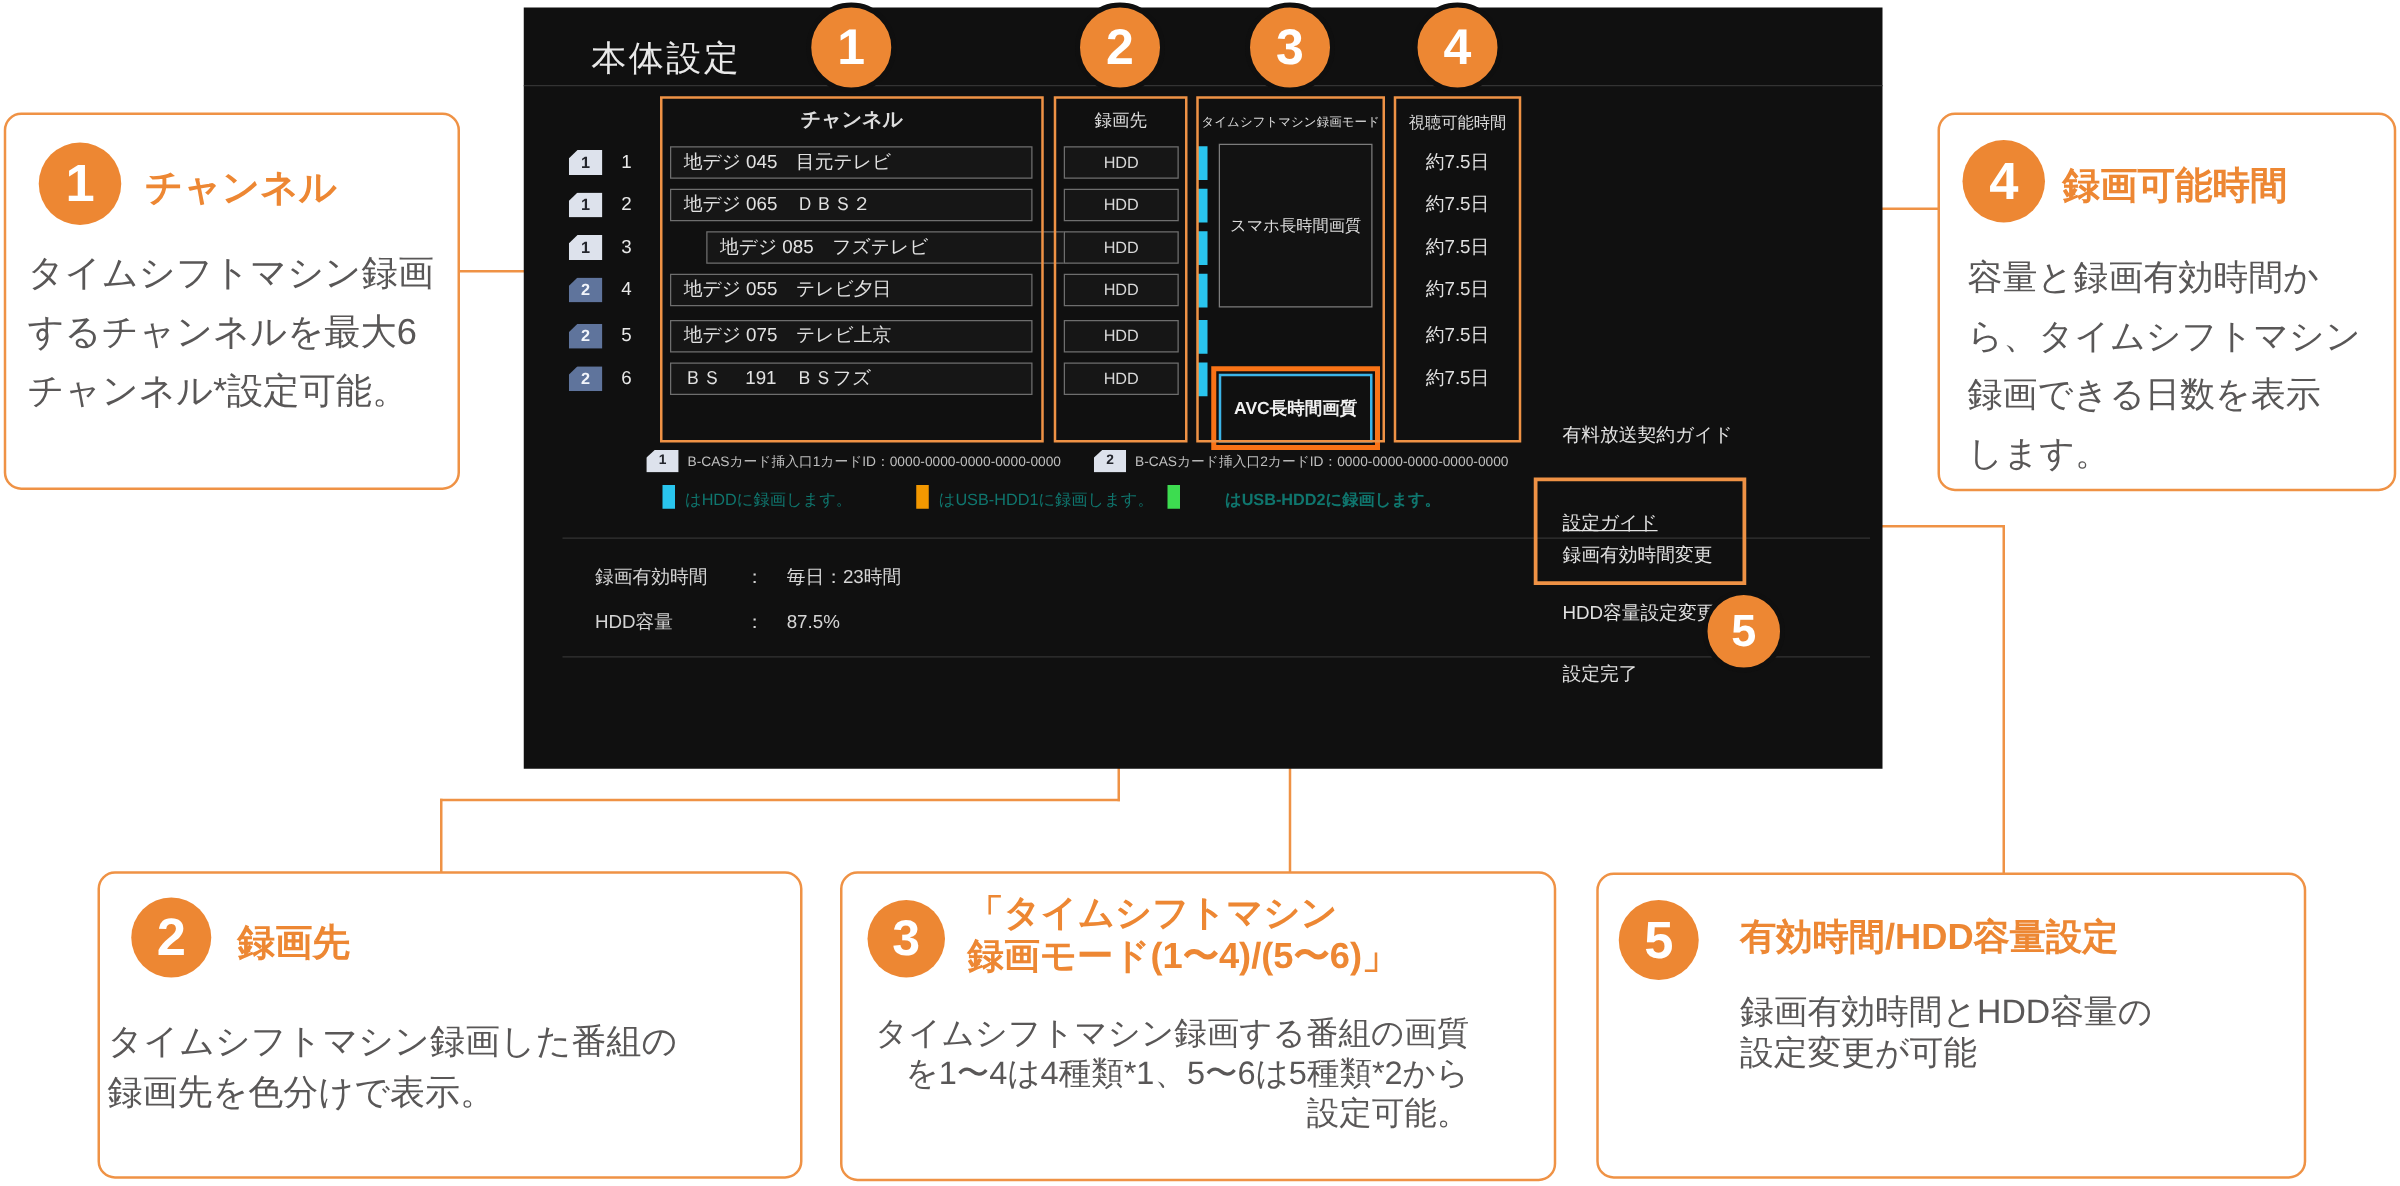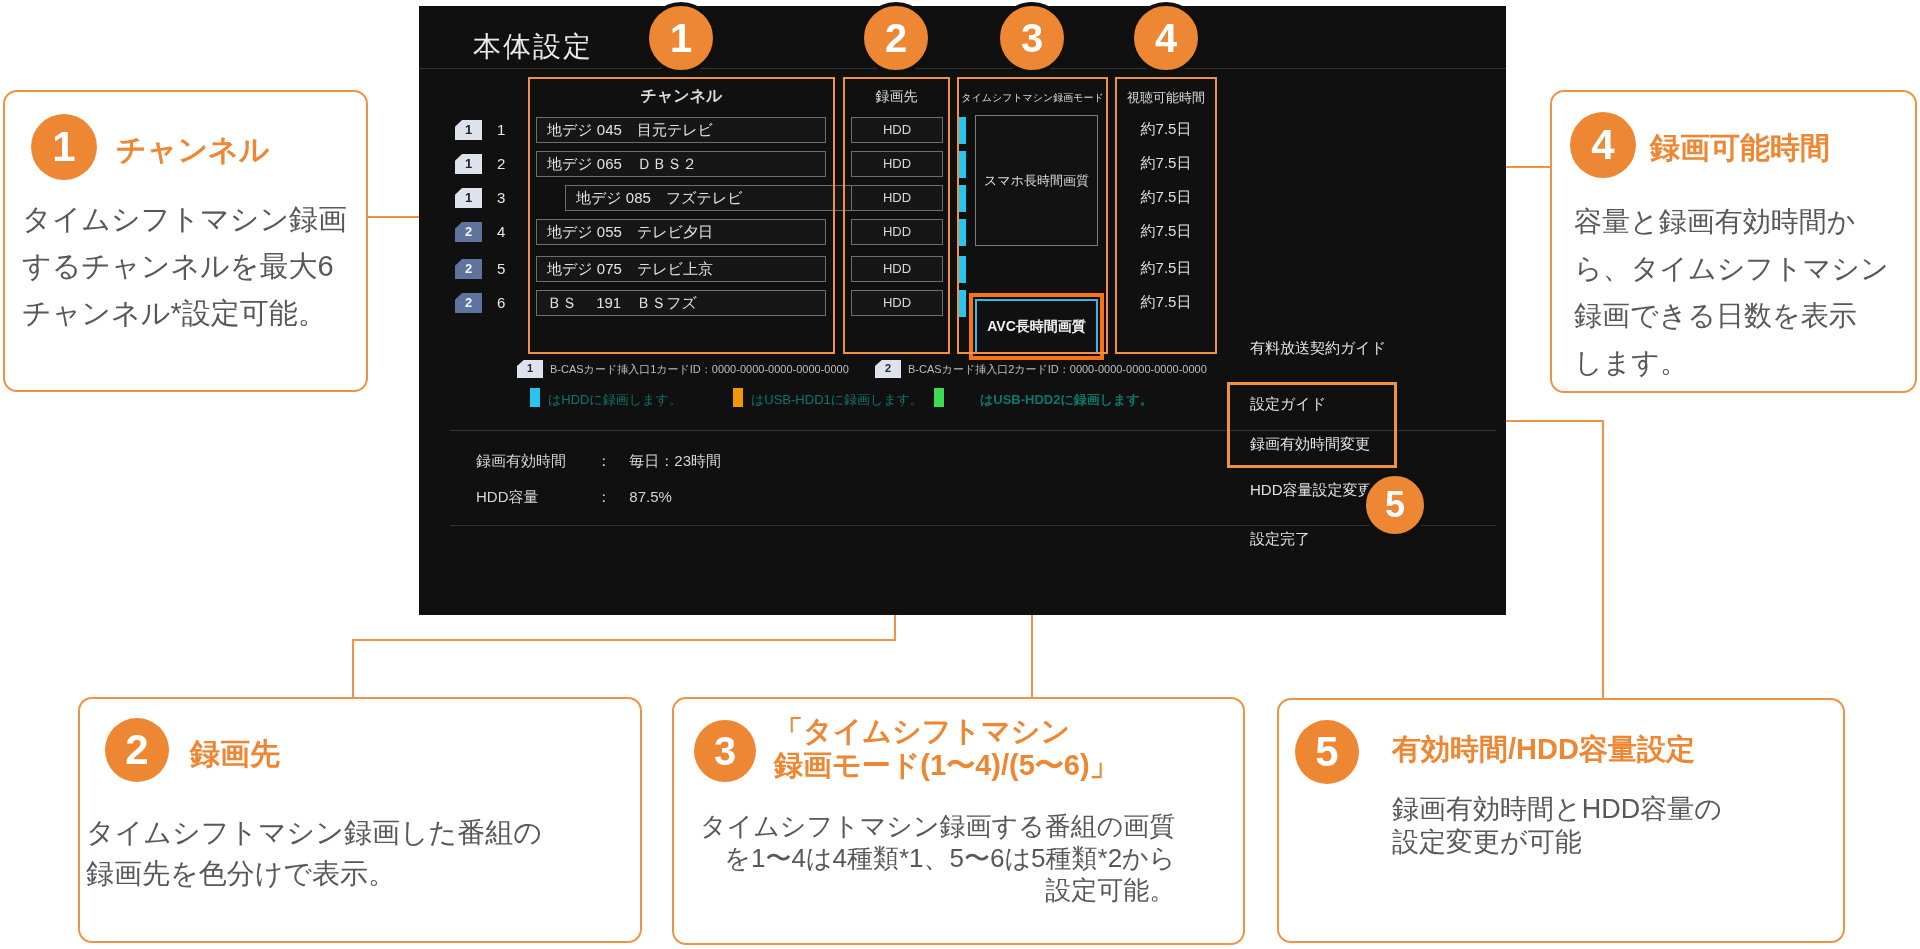--- a/index.html
+++ b/index.html
@@ -160,21 +160,21 @@
   <span style="margin-left:14px;">毎日：23時間</span>
 </div>
 <div class="abs info-line" style="left:476px;top:488px;">
   <span class="info-label">HDD容量</span>
   <span>：</span>
   <span style="margin-left:14px;">87.5%</span>
 </div>
 <div class="abs hdivider" style="left:450px;top:525px;width:1046px;"></div>
 
 <div class="abs menu-item" style="left:1250px;top:298px;">有料放送契約ガイド</div>
-<div class="abs menu-item" style="left:1250px;top:354px;">設定ガイド</div>
+<div class="abs menu-item" style="left:1250px;top:368px;text-decoration:underline;">設定ガイド</div>
 <div class="abs menu-item" style="left:1250px;top:394px;">録画有効時間変更</div>
 <div class="abs menu-item" style="left:1250px;top:440px;">HDD容量設定変更</div>
 <div class="abs menu-item" style="left:1250px;top:489px;">設定完了</div>
 <div class="abs menu-rect"></div>
 
 <div class="abs numcircle top-circle" style="left:645px;top:2px;">1</div>
 <div class="abs numcircle top-circle" style="left:860px;top:2px;">2</div>
 <div class="abs numcircle top-circle" style="left:996px;top:2px;">3</div>
 <div class="abs numcircle top-circle" style="left:1130px;top:2px;">4</div>
 <div class="abs numcircle top-circle" style="left:1362px;top:472px;width:66px;height:66px;font-size:36px;">5</div>

